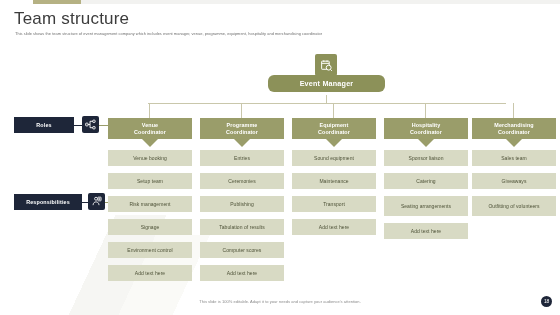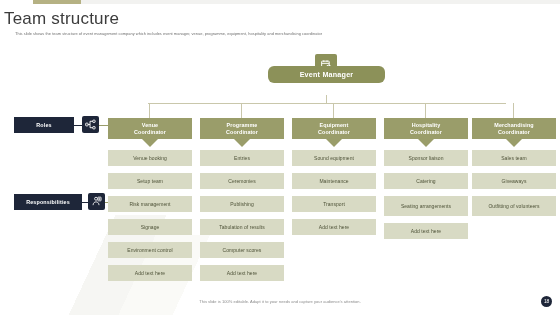--- a/index.html
+++ b/index.html
@@ -66,21 +66,21 @@
     color: #ffffff;
     font-size: 5px;
     line-height: 11px;
     text-align: center;
     letter-spacing: -0.2px;
   }
 
   
   .page-title {
     position: absolute;
-    left: 4px;
+    left: 14px;
     top: 9px;
     font-size: 17px;
     color: #3c3c3c;
     font-weight: 400;
     letter-spacing: 0.2px;
   }
   .subtitle {
     position: absolute;
     left: 15px;
     top: 31px;
@@ -109,21 +109,21 @@
     height: 22px;
     background: #8c9159;
     border-radius: 2px;
     display: flex;
     align-items: center;
     justify-content: center;
   }
   .root-box {
     position: absolute;
     left: 268px;
-    top: 22px;
+    top: 31px;
     width: 117px;
     height: 17px;
     background: #8c9159;
     border-radius: 6px;
     display: flex;
     align-items: center;
     justify-content: center;
     color: #ffffff;
     font-size: 7.2px;
     font-weight: 600;

